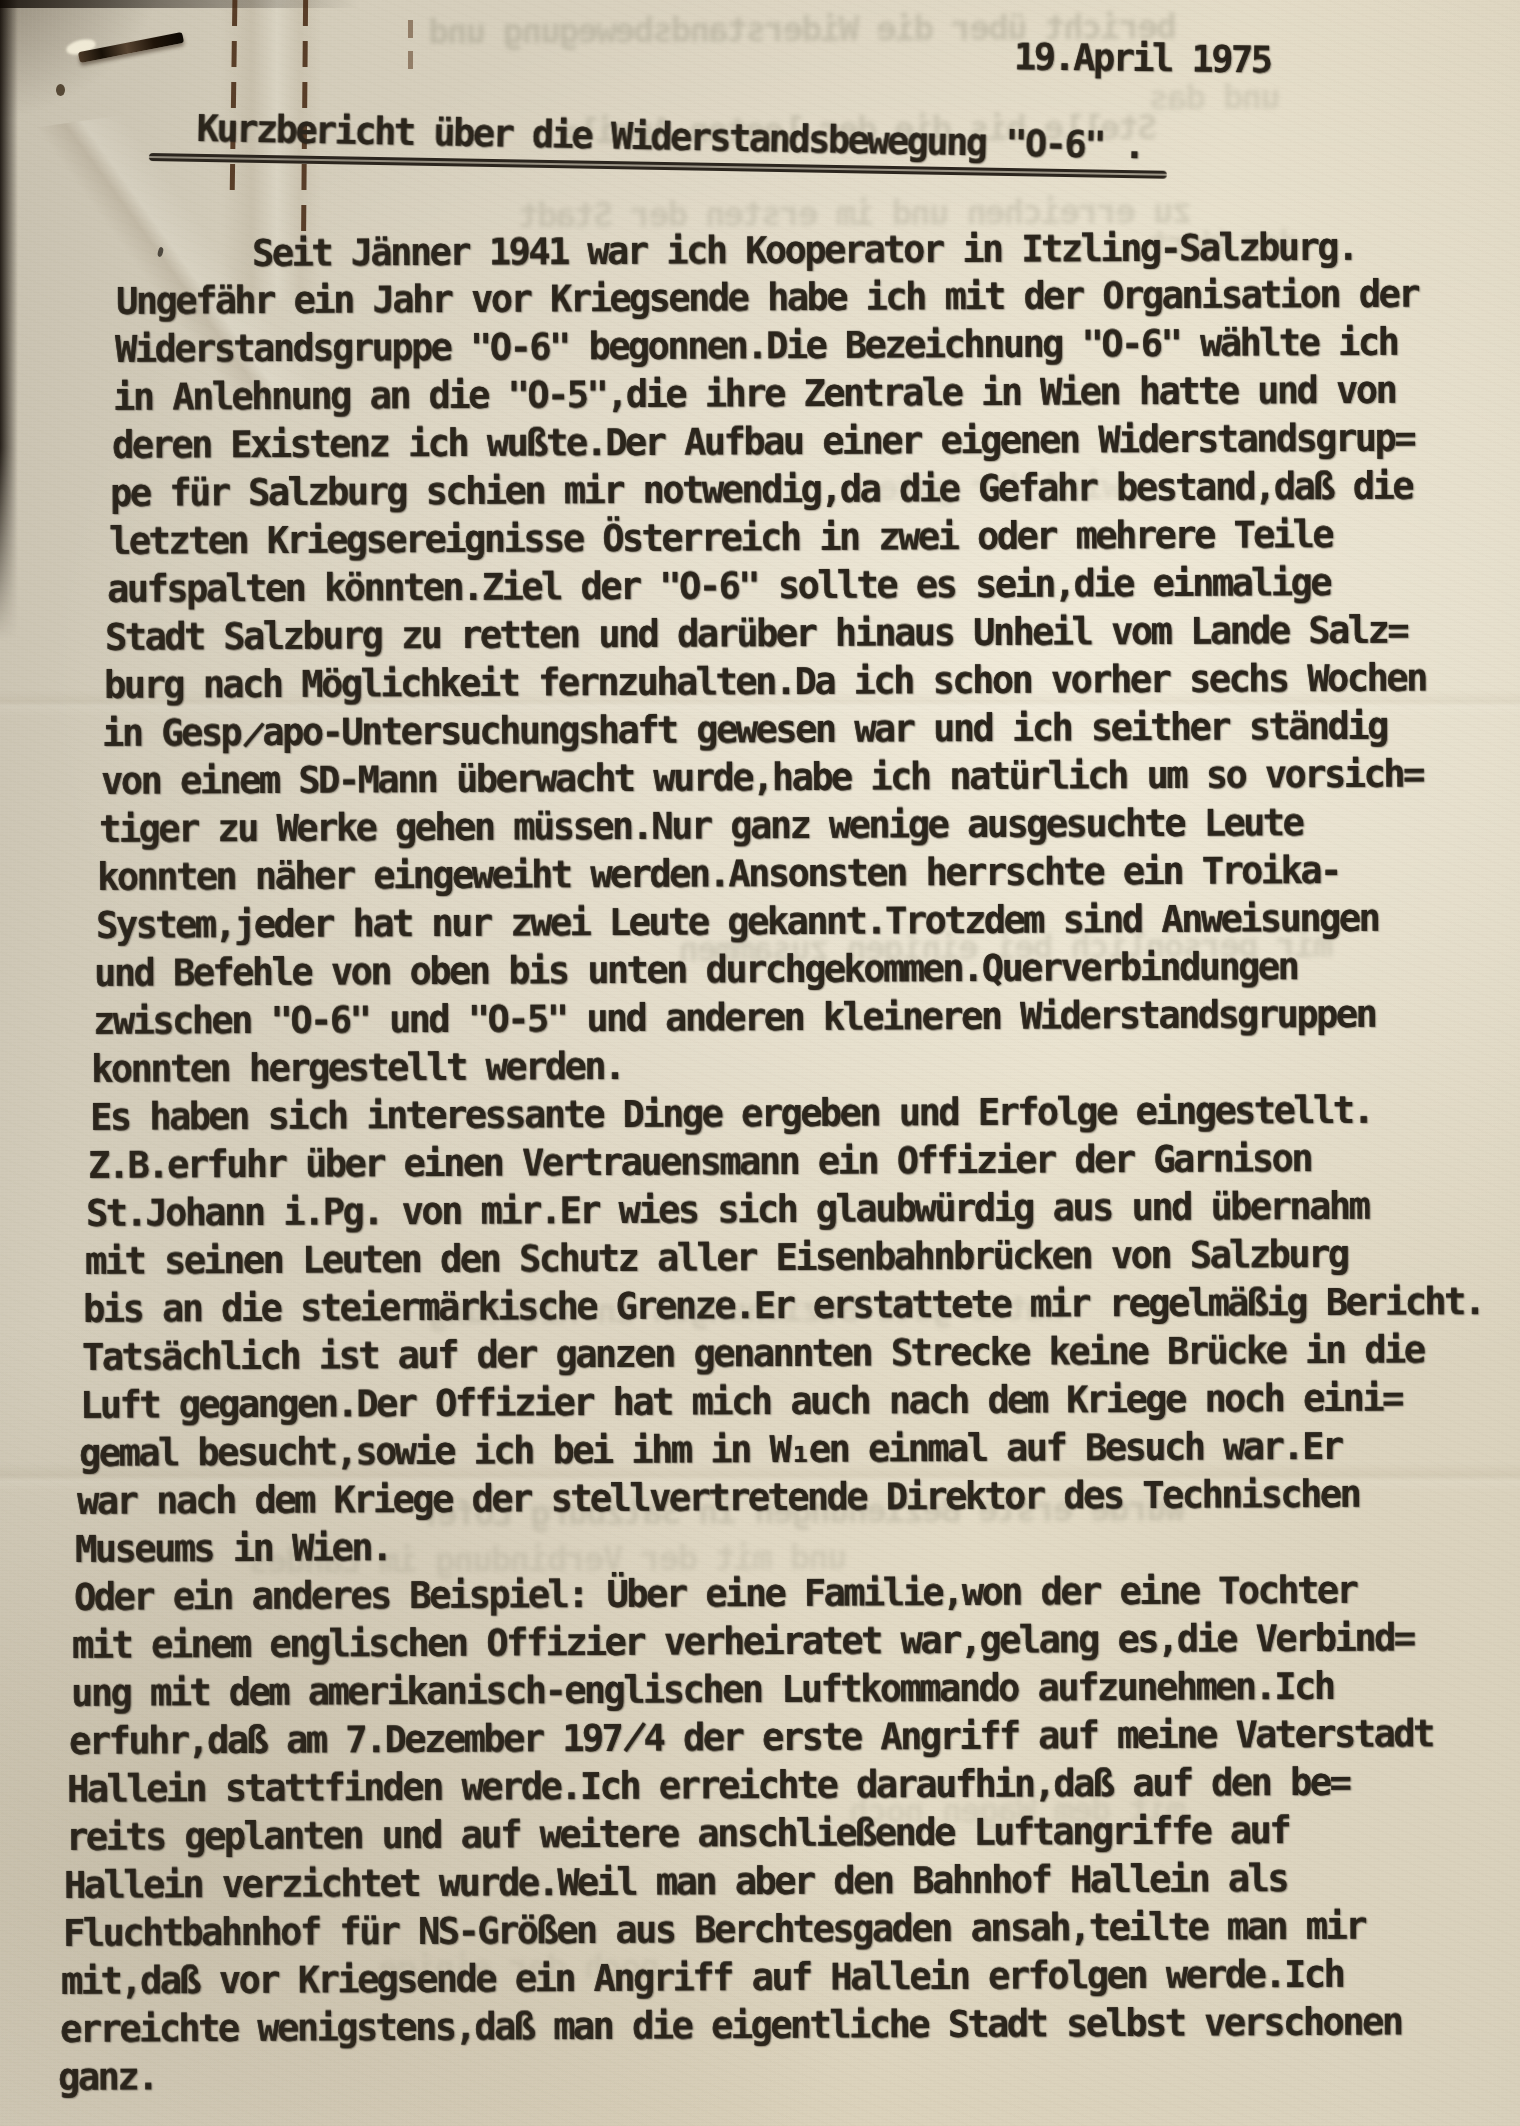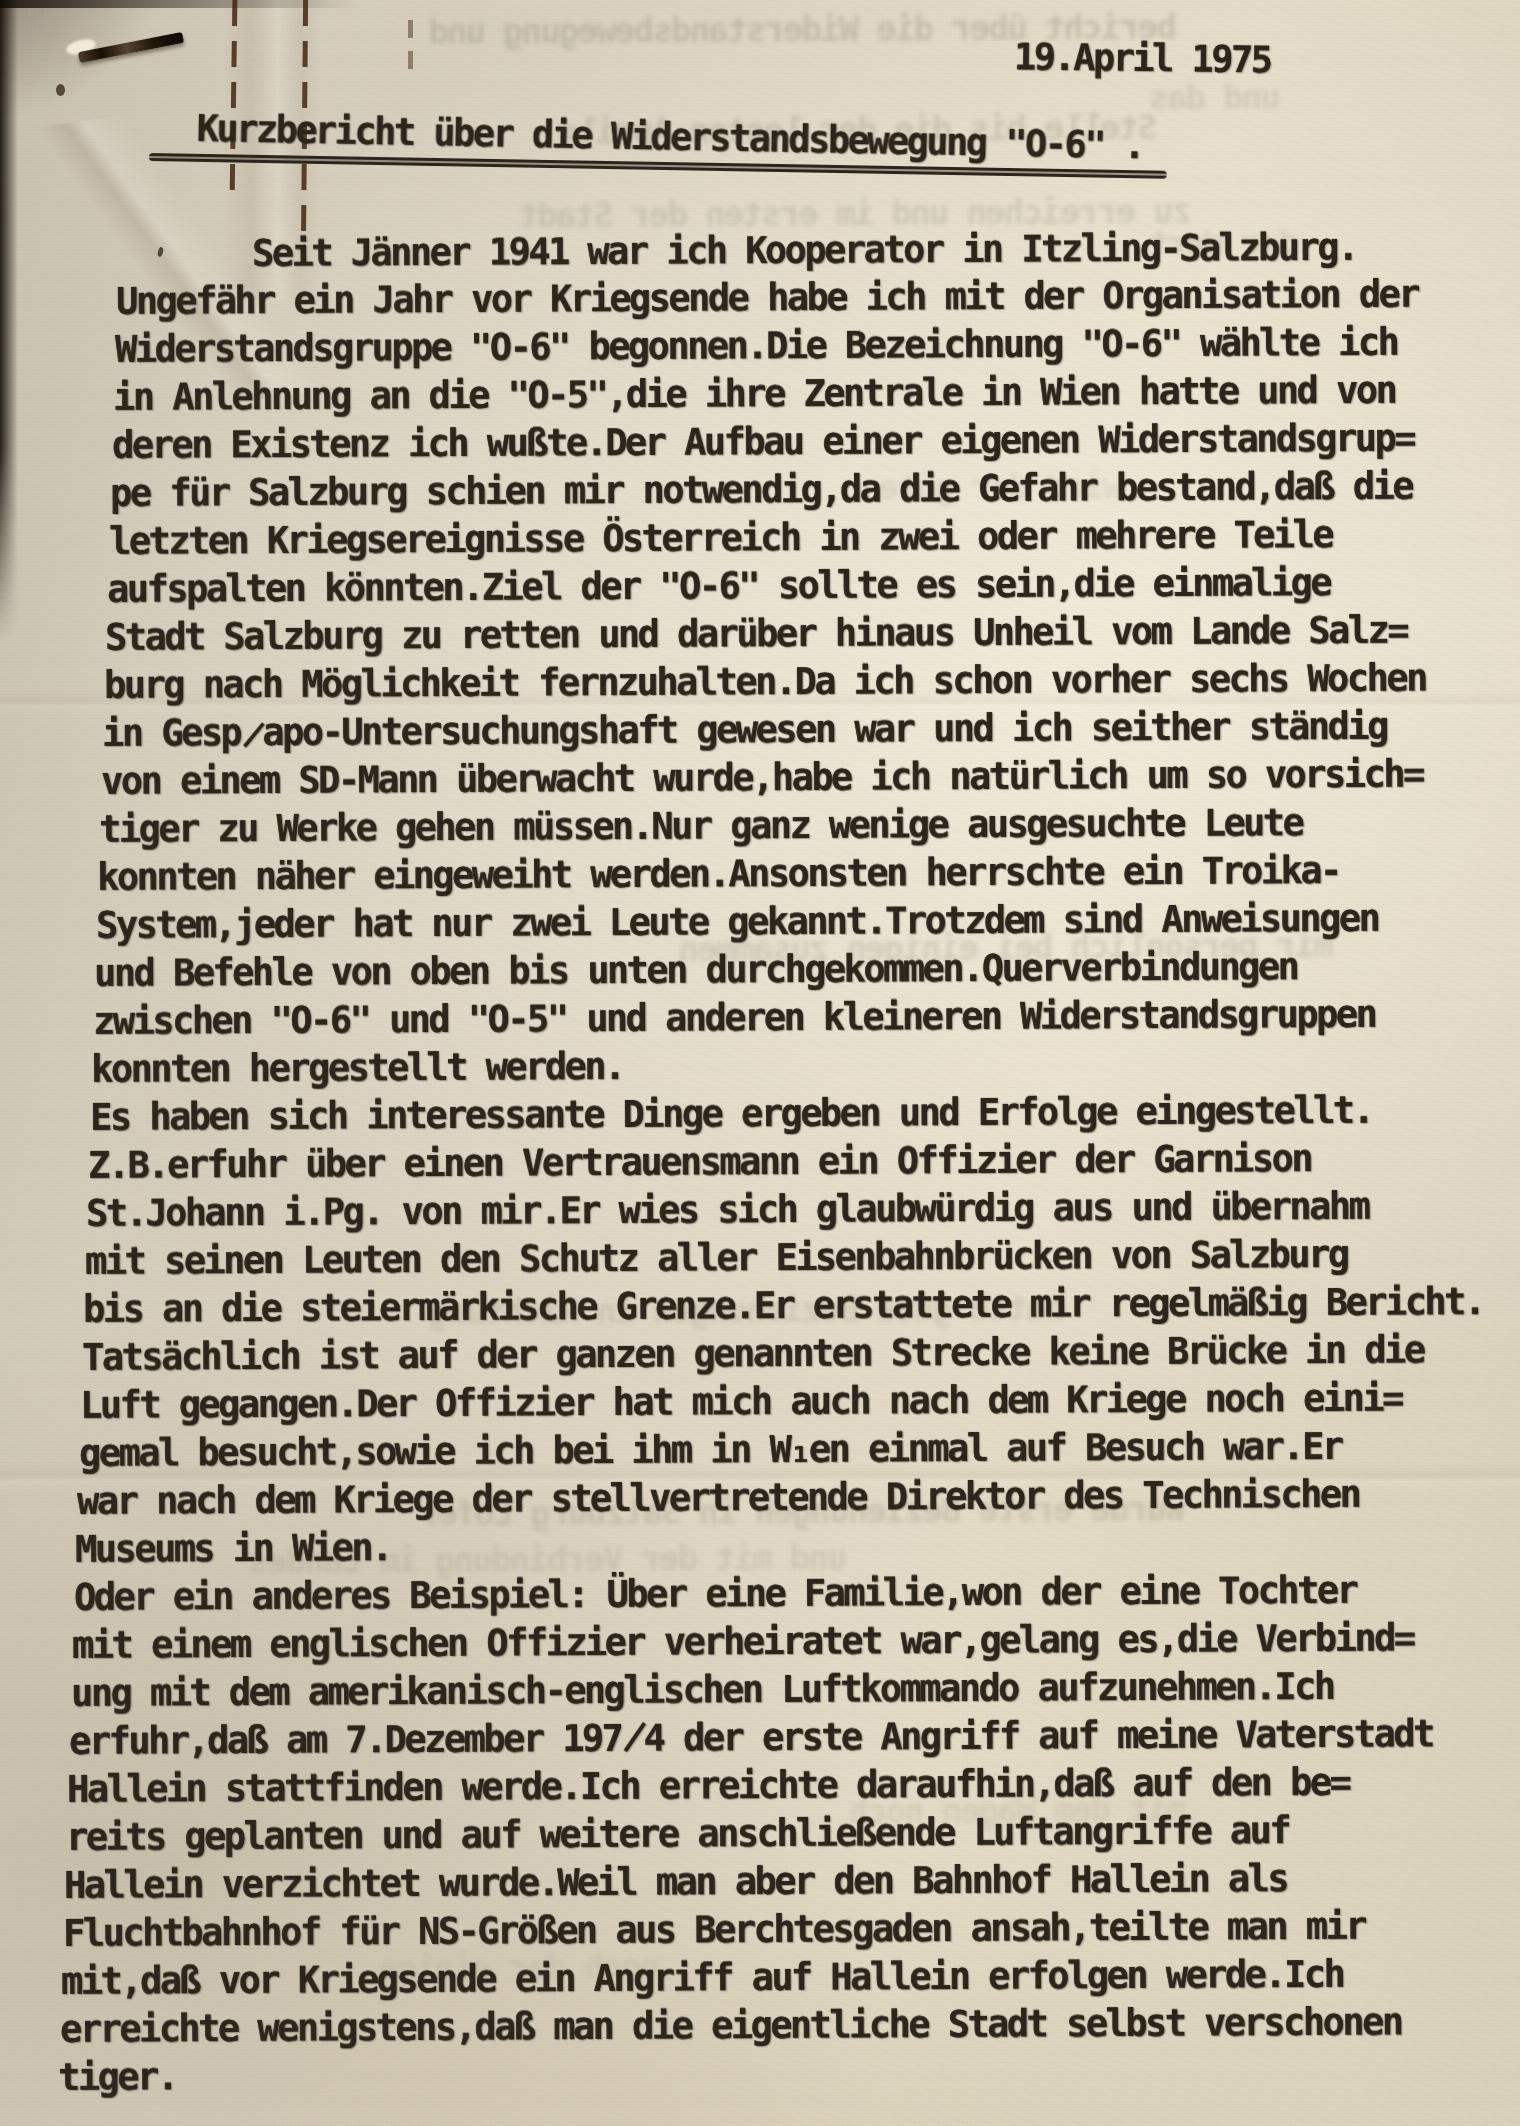--- a/index.html
+++ b/index.html
@@ -137,15 +137,15 @@
       <div class="line" style="top: 1579px; left: 73.76px;">Oder ein anderes Beispiel: Über eine Familie,won der eine Tochter</div>
       <div class="line" style="top: 1627px; left: 72.18px;">mit einem englischen Offizier verheiratet war,gelang es,die Verbind=</div>
       <div class="line" style="top: 1675px; left: 70.6px;">ung mit dem amerikanisch-englischen Luftkommando aufzunehmen.Ich</div>
       <div class="line" style="top: 1723px; left: 69.02px;">erfuhr,daß am 7.Dezember 197̸4 der erste Angriff auf meine Vaterstadt</div>
       <div class="line" style="top: 1771px; left: 67.44px;">Hallein stattfinden werde.Ich erreichte daraufhin,daß auf den be=</div>
       <div class="line" style="top: 1819px; left: 65.86px;">reits geplanten und auf weitere anschließende Luftangriffe auf</div>
       <div class="line" style="top: 1867px; left: 64.28px;">Hallein verzichtet wurde.Weil man aber den Bahnhof Hallein als</div>
       <div class="line" style="top: 1915px; left: 62.7px;">Fluchtbahnhof für NS-Größen aus Berchtesgaden ansah,teilte man mir</div>
       <div class="line" style="top: 1963px; left: 61.12px;">mit,daß vor Kriegsende ein Angriff auf Hallein erfolgen werde.Ich</div>
       <div class="line" style="top: 2011px; left: 59.54px;">erreichte wenigstens,daß man die eigentliche Stadt selbst verschonen</div>
-      <div class="line" style="top: 2059px; left: 57.96px;">tiger.</div>
+      <div class="line" style="top: 2059px; left: 57.96px;">ganz.</div>
     </div>
 </div>
 
 </body></html>

